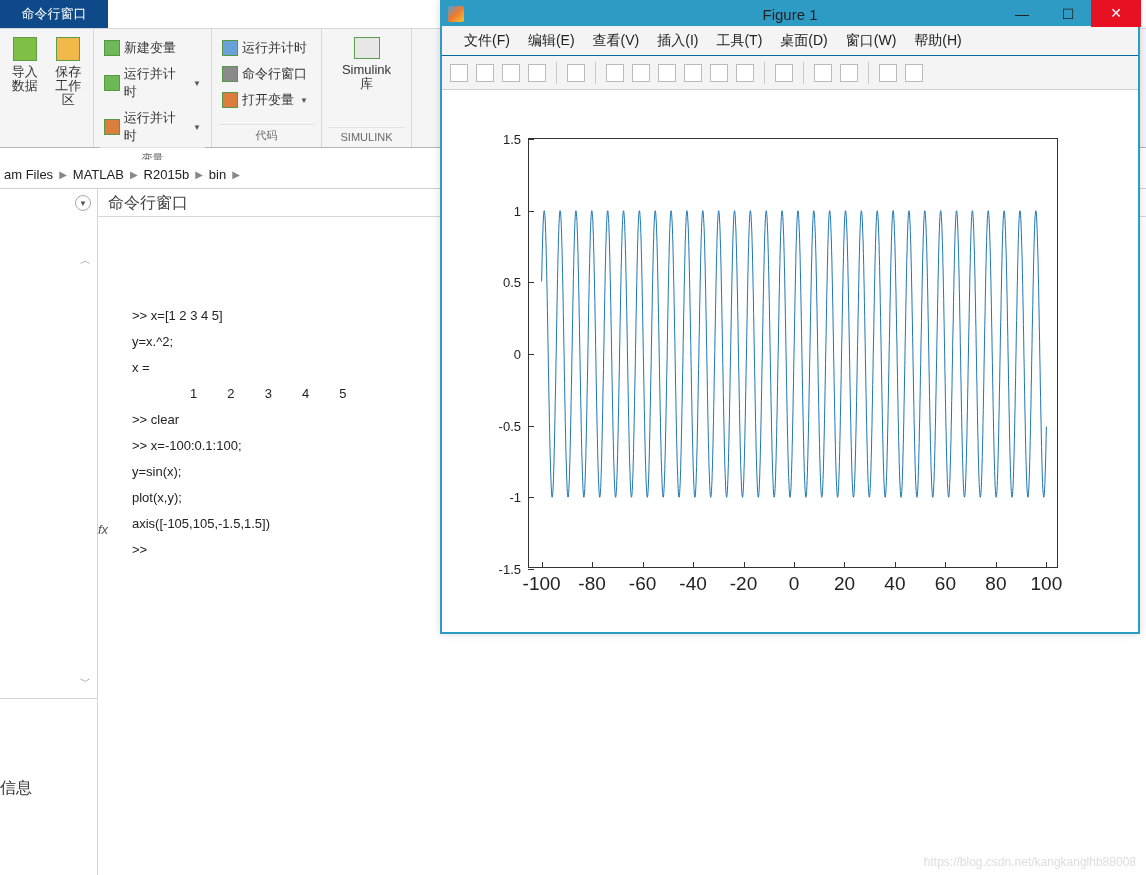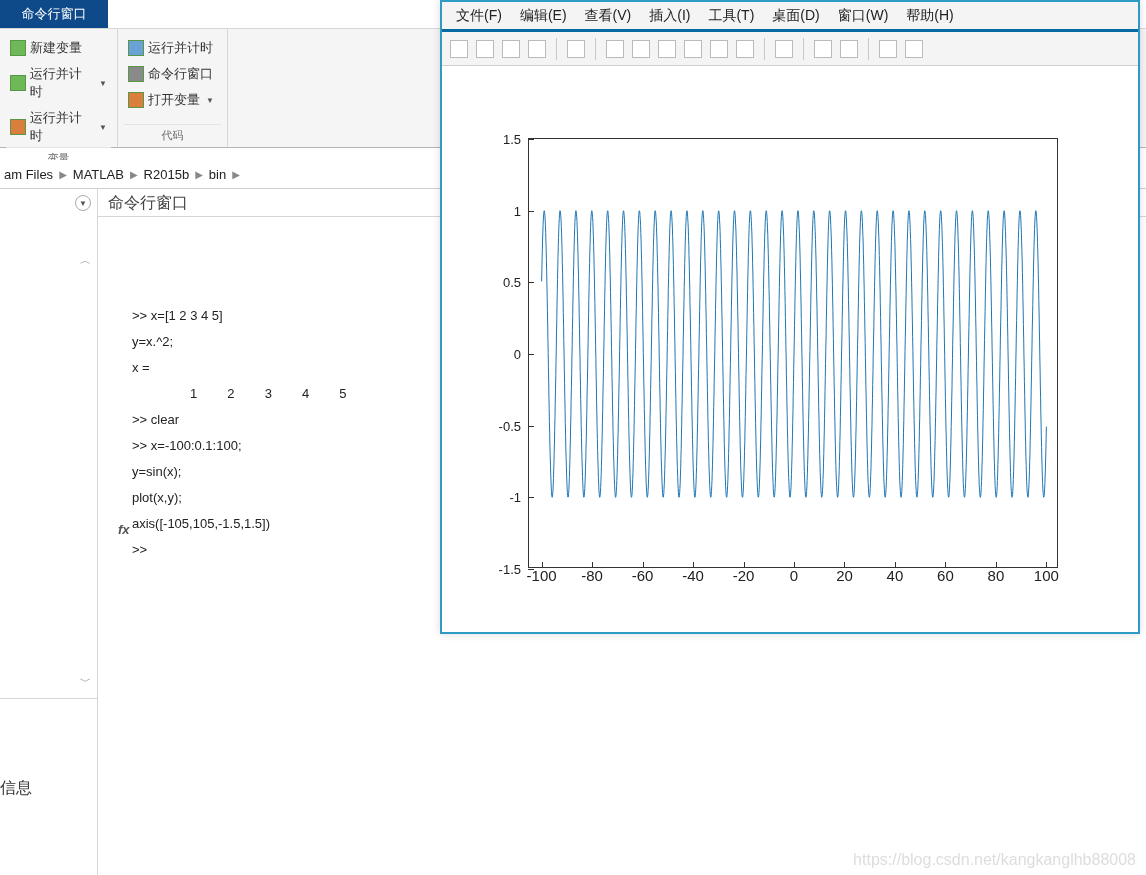--- a/index.html
+++ b/index.html
@@ -29,58 +29,70 @@
 .left-col { position:absolute; left:0; top:189px; width:98px; bottom:0; background:#fff; border-right:1px solid #d6d6d6; }
 .left-col .dropd-circle { position:absolute; right:6px; top:6px; width:16px; height:16px; border:1px solid #aaa; border-radius:8px; display:flex; align-items:center; justify-content:center; font-size:8px; color:#555; }
 .left-col .upco { position:absolute; right:6px; top:64px; font-size:11px; color:#888; }
 .left-col .bottom-txt { position:absolute; left:0; bottom:76px; font-size:16px; color:#333; }
 .left-col .dnco { position:absolute; right:6px; bottom:186px; font-size:11px; color:#888; }
 .left-col .sep-bar { position:absolute; left:0; right:0; bottom:176px; height:1px; background:#d6d6d6; }
 
 .cmd-panel { position:absolute; left:98px; top:189px; right:0; bottom:0; background:#fff; }
 .cmd-title { height:28px; border-bottom:1px solid #d6d6d6; padding:4px 10px; font-size:16px; color:#444; }
 .cmd-body { padding:8px 6px; font-family:"SimSun","Courier New",monospace; font-size:14px; color:#222; line-height:26px; white-space:pre; position:relative; }
-.fx-badge { position:absolute; left:-0px; top:300px; width:20px; font-style:italic; font-weight:bold; color:#555;margin-left:20px; }
+.fx-badge { position:absolute; left:-0px; top:300px; width:20px; font-style:italic; font-weight:normal; color:#555; }
 .cmd-body .line { padding-left:28px; }
 .cmd-body .row-vals { padding-left:58px; letter-spacing:2px; }
 
 
 .figwin { position:absolute; left:440px; top:0; width:700px; height:634px; border:2px solid #2e9bc5; background:#fff; z-index:10; box-shadow:0 0 8px rgba(0,0,0,.15); }
 .fig-titlebar { height:24px; background:#2e9bc5; color:#000; display:flex; align-items:center; position:relative; }
 .fig-icon { width:16px; height:16px; margin:0 6px; background:linear-gradient(135deg,#4f9fd6 0%,#f07830 50%,#f0c830 100%); border-radius:2px; }
 .fig-title-text { position:absolute; left:0; right:0; text-align:center; font-size:15px; color:#222; }
 .winbtns { position:absolute; right:0; top:0; display:flex; }
 .winbtn { width:46px; height:24px; display:flex; align-items:center; justify-content:center; font-size:14px; color:#222; }
 .winbtn.close { background:#e81123; color:#fff; width:50px; height:28px; margin-top:-3px; margin-right:-3px; }
-.fig-menubar { height:30px; background:#f4f4f4; border-bottom:3px solid #0369a1; display:flex; align-items:center; padding:0 6px; gap:2px; }
+.fig-menubar { height:30px; background:#f4f4f4; border-bottom:1px solid #0369a1; display:flex; align-items:center; padding:0 14px; gap:2px; }
 .fig-menuitem { padding:4px 8px; font-size:14px; color:#222; }
 .fig-toolbar { height:34px; background:#f4f4f4; border-bottom:1px solid #d0d0d0; display:flex; align-items:center; padding:0 8px; gap:8px; }
 .tb-ico { width:18px; height:18px; border:1px solid #bbb; background:#fff; position:relative; }
 .tb-sep { width:1px; height:22px; background:#c8c8c8; margin:0 2px; }
 .fig-canvas { position:absolute; left:0; top:88px; right:0; bottom:0; background:#fff; }
 
 
 .plot { position:absolute; left:86px; top:48px; width:530px; height:430px; border:1px solid #333; }
 .ytick { position:absolute; right:100%; transform:translateY(-50%); padding-right:8px; font-size:13px; color:#222; }
-.xtick { position:absolute; top:100%; transform:translateX(-50%); font-size:15px; color:#222; }
+.xtick { position:absolute; top:100%; transform:translateX(-50%); padding-top:6px; font-size:19px; color:#222; }
 .tickmark-y { position:absolute; left:-1px; width:6px; height:1px; background:#333; }
 .tickmark-x { position:absolute; top:100%; height:6px; width:1px; background:#333; margin-top:-5px; }
 
 
-.watermark { position:absolute; right:10px; bottom:6px; font-size:16px; color:#ddd; font-family:Arial; z-index:20;}
+.watermark { position:absolute; right:10px; bottom:6px; font-size:12px; color:#ddd; font-family:Arial; z-index:20;}
 
 .rib-scroll { position:absolute; right:6px; top:148px; width:14px; height:36px; display:flex; flex-direction:column; }
 .rib-scroll div { flex:1; border:1px solid #ccc; background:#f5f5f5; font-size:8px; display:flex; align-items:center; justify-content:center; color:#555;}
 </style>
 </head>
 <body>
 
 <div class="app-tab">命令行窗口</div>
 
 <div class="ribbon">
+  <div class="ribbon-group" style="width:94px">
+    <div class="ribbon-row" style="flex:1">
+      <div class="rb-big">
+        <div class="ico" style="background:#7fbf46"></div>
+        <div class="lbl"><span>导入</span><br><span>数据</span></div>
+      </div>
+      <div class="rb-big">
+        <div class="ico" style="background:#f2b94a"></div>
+        <div class="lbl"><span>保存</span><br><span>工作区</span></div>
+      </div>
+    </div>
+  </div>
   <div class="ribbon-group" style="width:118px">
     <div class="rb-small-col" style="flex:1;padding-top:4px">
       <div class="rb-small">
           <span class="ico"></span>
           <span>新建变量</span>
         </div>
       <div class="rb-small">
           <span class="ico"></span>
           <span>运行并计时</span>
           <span class="drop">▼</span>
@@ -103,20 +115,27 @@
           <span class="ico" style="background:#8a8a8a"></span>
           <span>命令行窗口</span>
         </div>
       <div class="rb-small">
           <span class="ico" style="background:#d97e3c"></span>
           <span>打开变量</span>
           <span class="drop">▼</span>
         </div>
     </div>
     <div class="group-label">代码</div>
+  </div>
+  <div class="ribbon-group" style="width:90px">
+    <div class="rb-big" style="flex:1;width:100%">
+      <div class="ico" style="background:#e7e7e7;width:26px;height:22px"></div>
+      <div class="lbl"><span>Simulink</span><br><span>库</span></div>
+    </div>
+    <div class="group-label">SIMULINK</div>
   </div>
 </div>
 
 <div class="rib-scroll">
     <div>▲</div>
     <div>▼</div>
   </div>
 
 <div class="breadcrumb">
   <span>am Files</span>
@@ -139,20 +158,29 @@
 
 <div class="cmd-panel">
   <div class="cmd-title">命令行窗口</div>
   <div class="cmd-body">
     <span class="fx-badge">fx</span>
     <div id="cmd-lines"><div class="line">&gt;&gt; x=[1 2 3 4 5]</div><div class="line">y=x.^2;</div><div class="line"></div><div class="line">x =</div><div class="line"></div><div class="row-vals">     1     2     3     4     5</div><div class="line"></div><div class="line"></div><div class="line">&gt;&gt; clear</div><div class="line">&gt;&gt; x=-100:0.1:100;</div><div class="line">y=sin(x);</div><div class="line">plot(x,y);</div><div class="line">axis([-105,105,-1.5,1.5])</div><div class="line">&gt;&gt; </div></div>
   </div>
 </div>
 
 <div class="figwin">
+  <div class="fig-titlebar">
+    <div class="fig-icon"></div>
+    <div class="fig-title-text">Figure 1</div>
+    <div class="winbtns">
+      <div class="winbtn">—</div>
+      <div class="winbtn">☐</div>
+      <div class="winbtn close">✕</div>
+    </div>
+  </div>
   <div class="fig-menubar" id="fig-menubar">
       <span class="fig-menuitem">文件(F)</span>
       <span class="fig-menuitem">编辑(E)</span>
       <span class="fig-menuitem">查看(V)</span>
       <span class="fig-menuitem">插入(I)</span>
       <span class="fig-menuitem">工具(T)</span>
       <span class="fig-menuitem">桌面(D)</span>
       <span class="fig-menuitem">窗口(W)</span>
       <span class="fig-menuitem">帮助(H)</span>
     </div>

